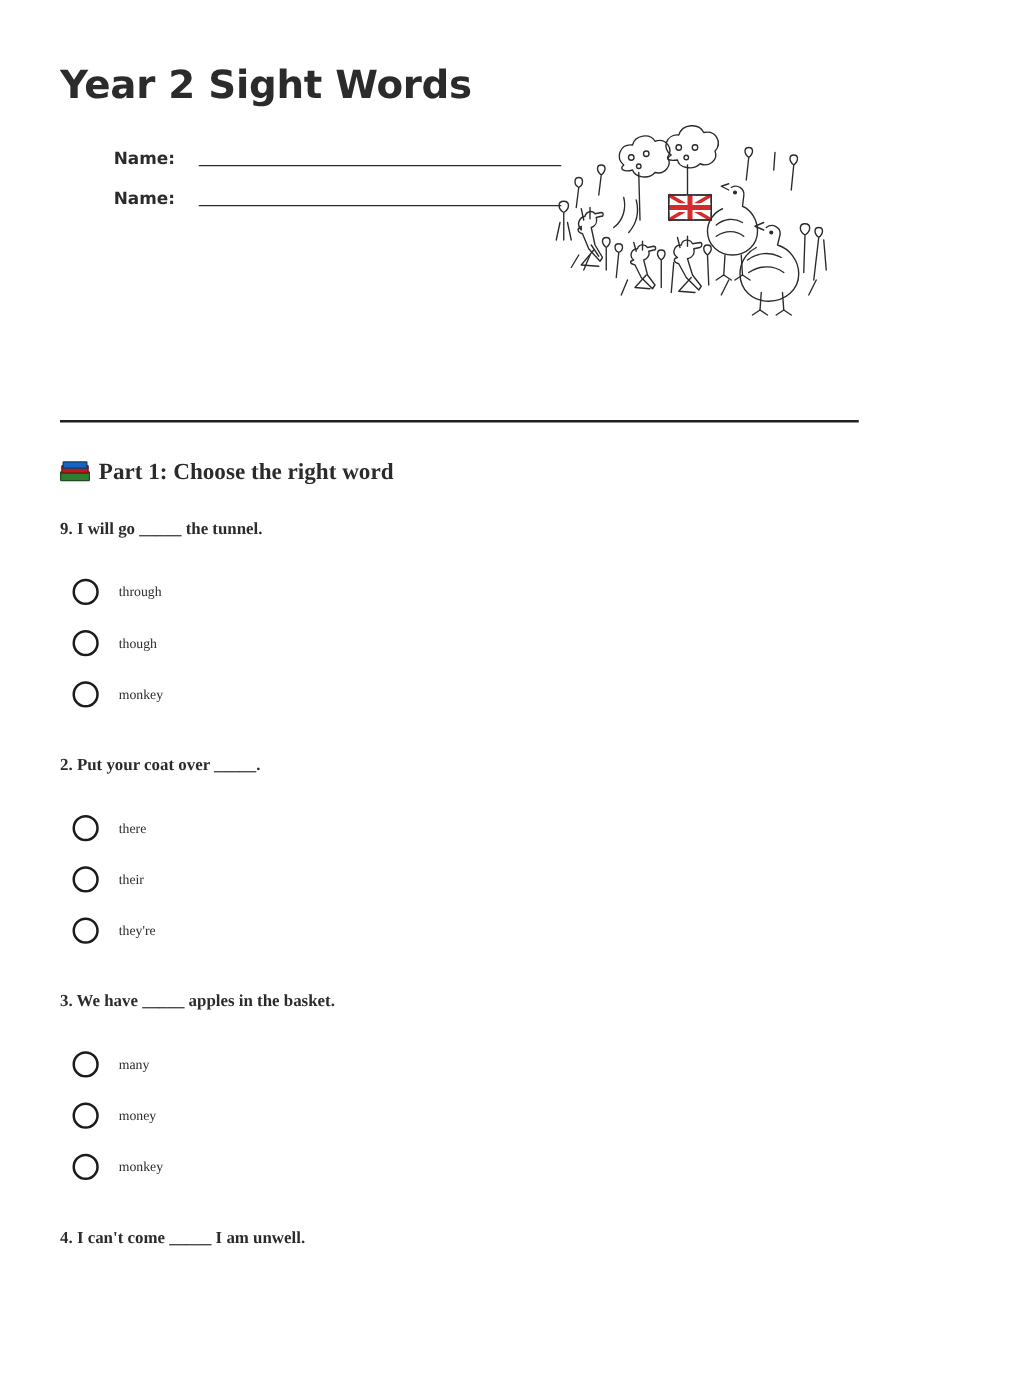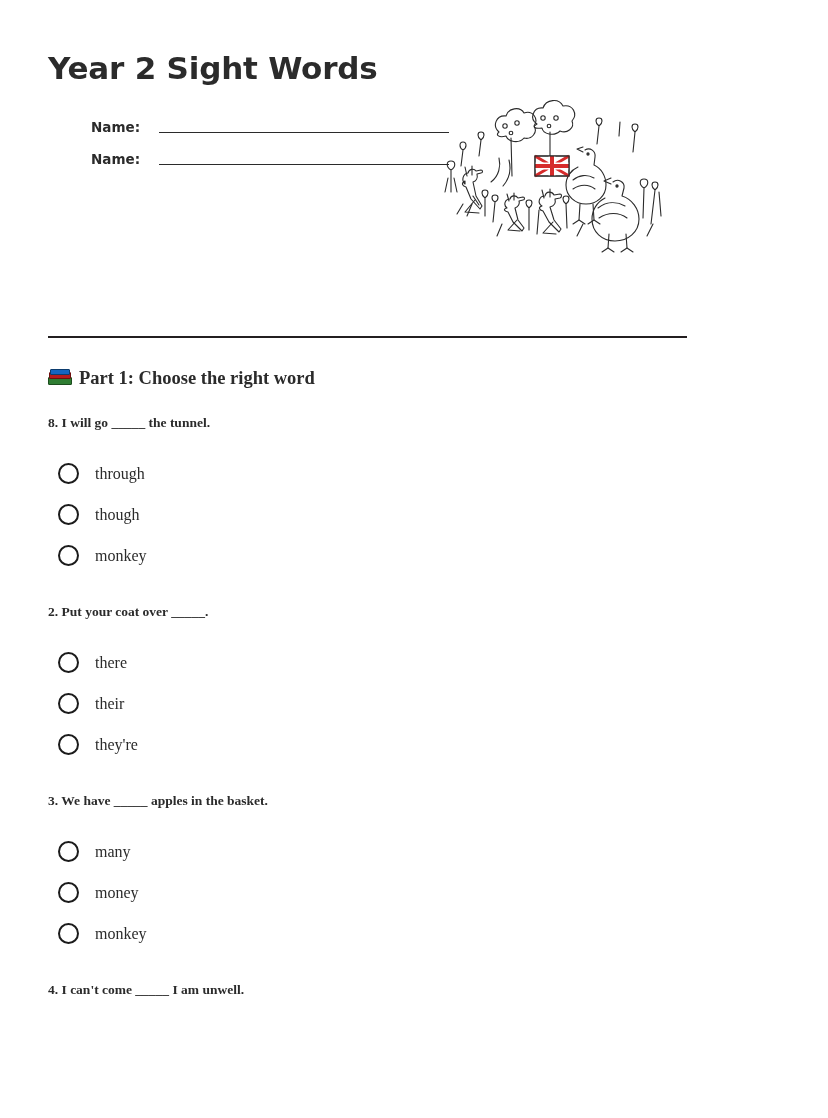--- a/index.html
+++ b/index.html
@@ -122,21 +122,21 @@
   }
   .radio {
     width: 21px;
     height: 21px;
     border: 2.6px solid #1b1b1b;
     border-radius: 50%;
     box-sizing: border-box;
     flex: none;
   }
   .option-label {
-    font-size: 16px;
+    font-size: 11px;
     color: #2b2b2b;
   }
   .q-block {
     margin-bottom: 28px;
   }
 </style>
 </head>
 <body>
 
 <div class="page">
@@ -233,21 +233,21 @@
     <div class="section-heading">
       <span class="books-icon">
         <i class="book-a"></i>
           <i class="book-b"></i>
           <i class="book-c"></i>
       </span>
       <span>Part 1: Choose the right word</span>
     </div>
 
     <div class="q-block">
-      <p class="question-text">8. I will go _____ the tunnel.</p>
+      <p class="question-text">9. I will go _____ the tunnel.</p>
       <div class="options">
         <div class="option">
           <span class="radio"></span>
           <span class="option-label">through</span>
         </div>
         <div class="option">
           <span class="radio"></span>
           <span class="option-label">though</span>
         </div>
         <div class="option">

